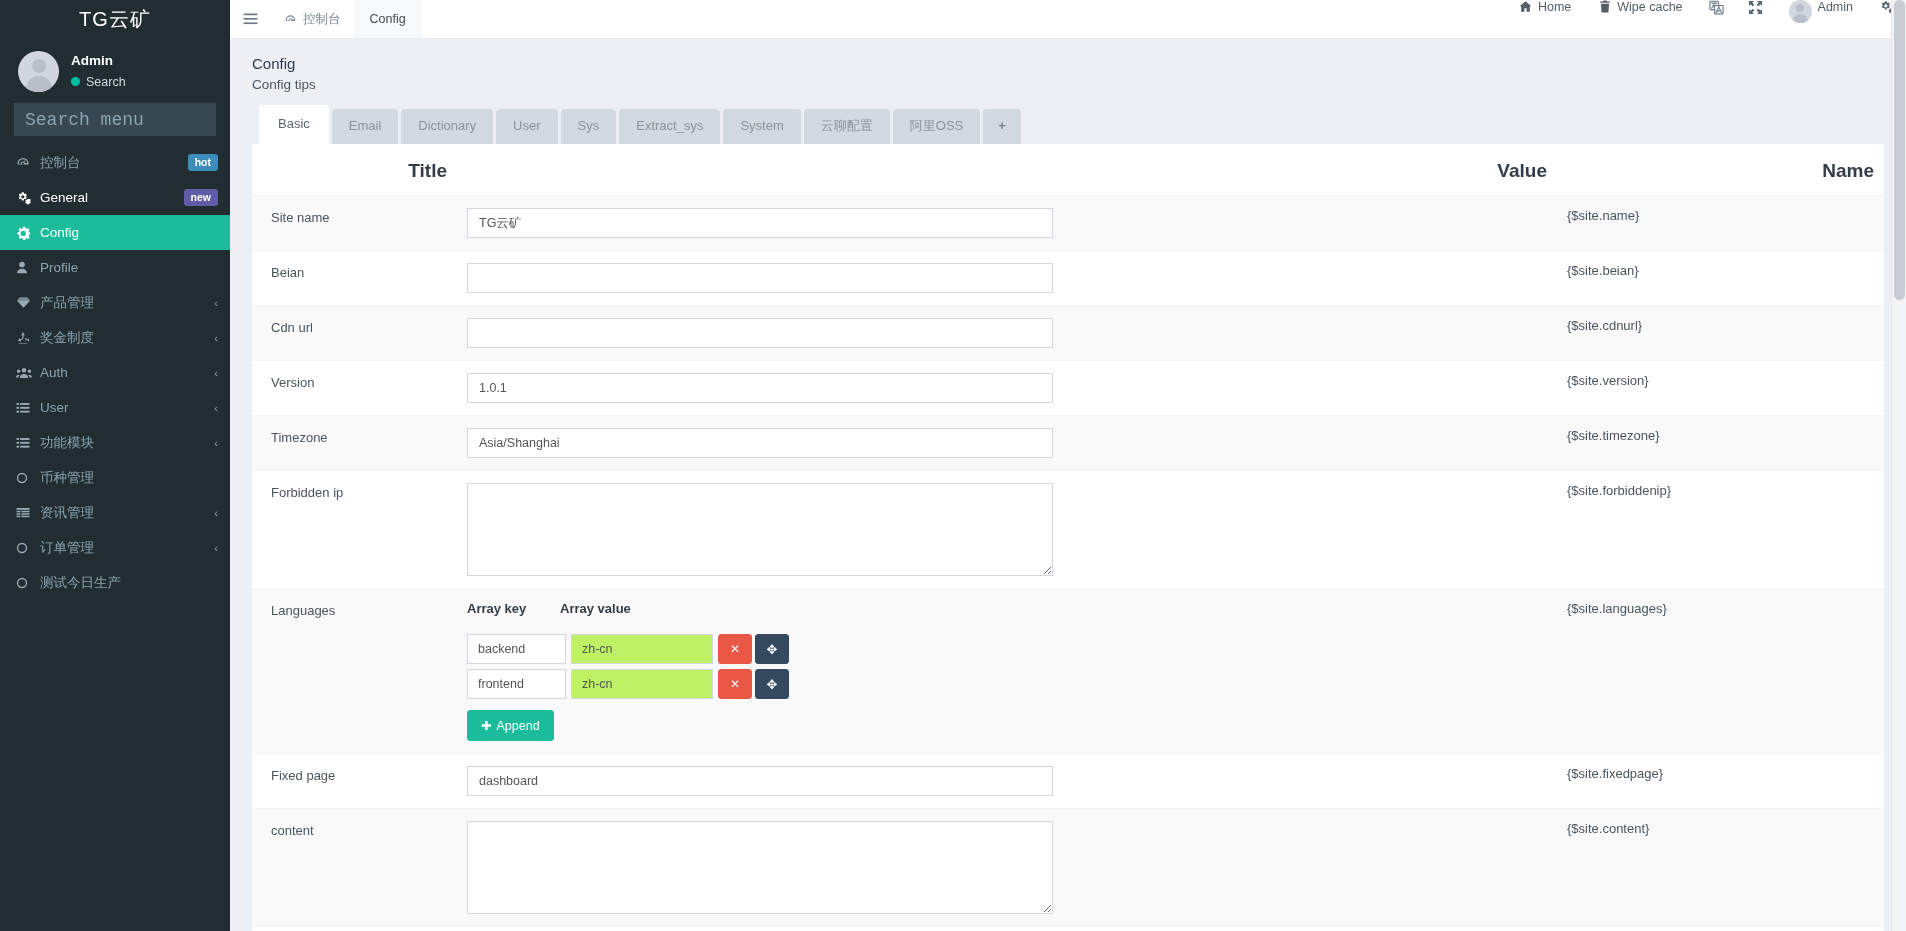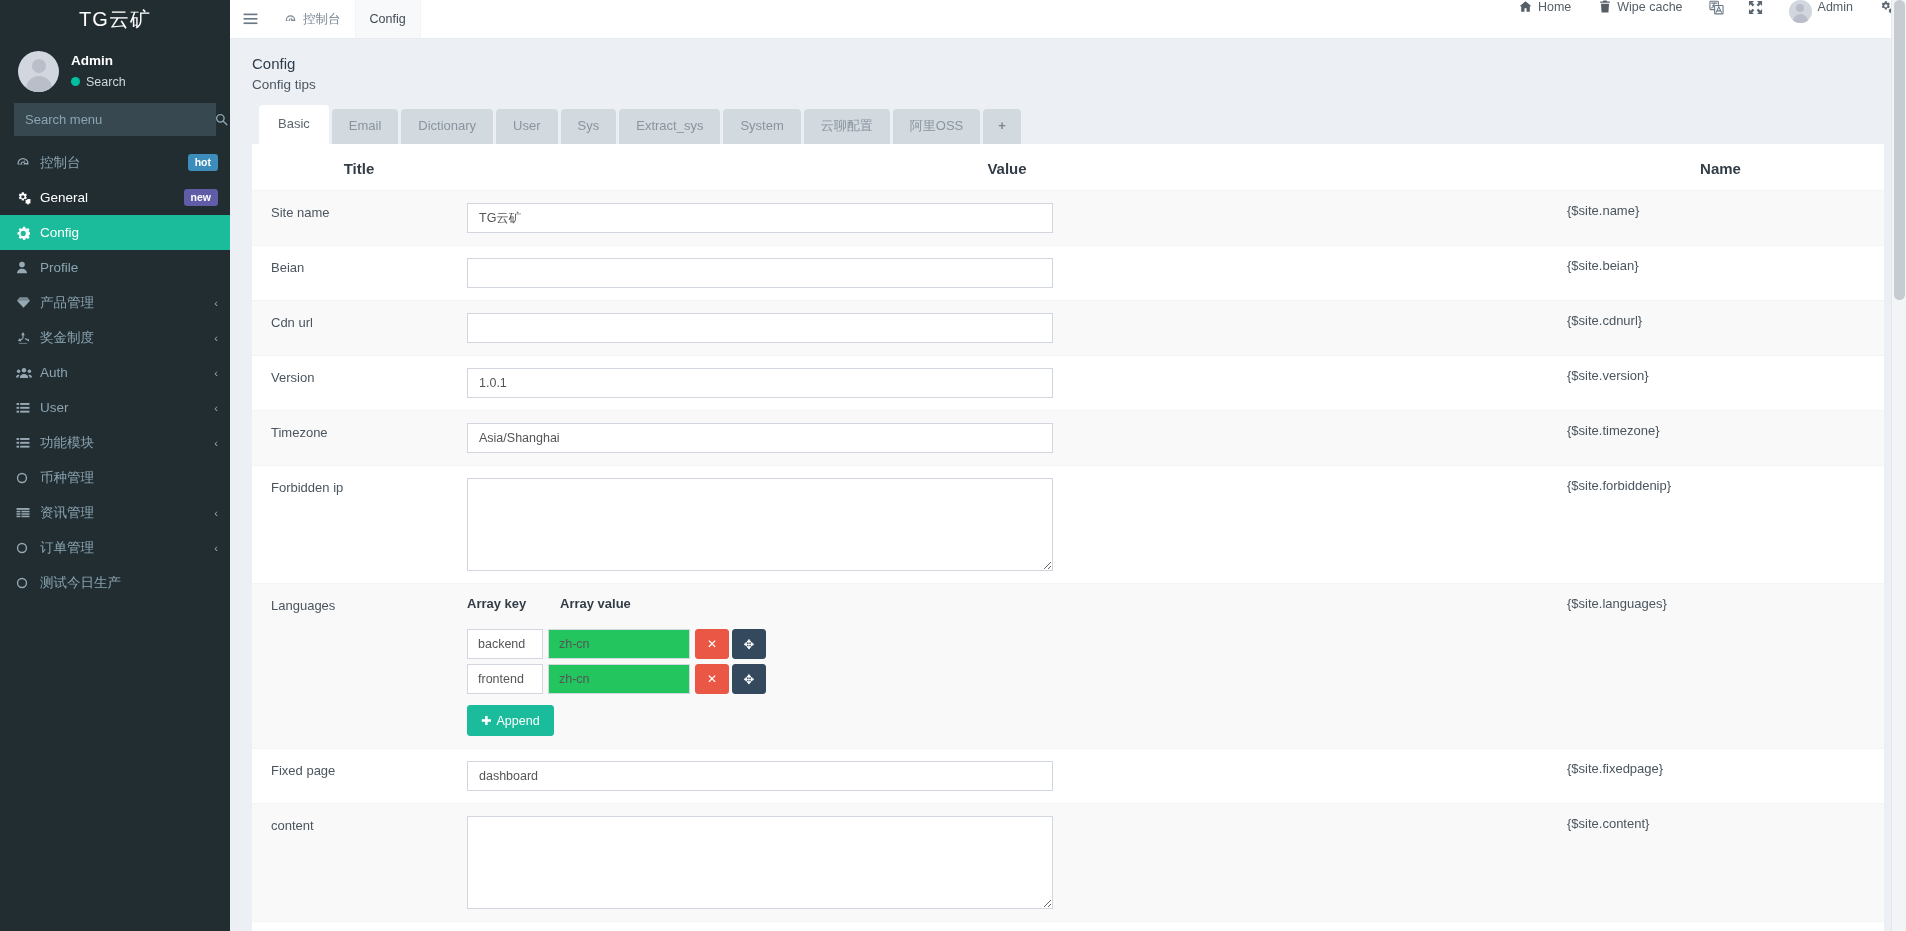--- a/index.html
+++ b/index.html
@@ -59,23 +59,23 @@
   .search-box {
     position: relative;
     height: 33px;
     background: #374850;
     border: 1px solid #374850;
     display: flex; align-items: center;
   }
   .search-box input {
     flex: 1;
     background: transparent; border: 0; outline: none;
-    color: #b8c7ce; font-size: 13px;
+    color: #b8c7ce; font-size: 18px;
     padding: 0 10px;
-    font-family: Liberation Sans, sans-serif;
+    font-family: Liberation Mono, monospace;
   }
   .search-box input::placeholder { color: #8aa4b1; }
   .search-btn {
     background: transparent; border: 0; color: #8aa4b1;
     padding: 0 12px 0 4px; cursor: pointer; display:flex; align-items:center;
   }
 
   .menu { margin-top: 9px; }
   .menu-item {
     display: flex; align-items: center;
@@ -197,22 +197,22 @@
     padding: 0;
     min-height: 400px;
   }
 
   
   table.cfg { width: 100%; border-collapse: collapse; table-layout: fixed; }
   table.cfg col.c-title { width: 205px; }
   table.cfg col.c-value { width: 1100px; }
   table.cfg col.c-name  { width: auto; }
   table.cfg th {
-    text-align: center;
-    font-size: 15px; color: #333d47; font-weight: bold;
+    text-align: right;
+    font-size: 19px; color: #333d47; font-weight: bold;
     padding: 16px 10px 13px 10px;
     border: 0;
   }
   table.cfg th.th-title { padding-left: 19px; }
   table.cfg td {
     vertical-align: top;
     font-size: 13px; color: #4a555f;
     padding: 12px 10px 12px 10px;
     border-top: 1px solid #f4f4f4;
   }
@@ -246,28 +246,28 @@
   }
   .ta.big { height: 93px; }
 
   
   .arr-head { display: flex; gap: 0; margin-bottom: 18px; }
   .arr-head span { font-size: 13px; color: #333d47; font-weight: bold; }
   .arr-head .h-key { width: 93px; }
   .arr-head .h-val { width: 200px; }
   .arr-row { display: flex; align-items: center; gap: 0; margin-bottom: 5px; }
   .arr-key {
-    width: 76px; height: 30px; border: 1px solid #d2d6de;
+    width: 99px; height: 30px; border: 1px solid #d2d6de;
     padding: 0 10px; font-size: 12.5px; color: #555; outline: none;
     font-family: inherit; background: #fff;
   }
   .arr-val {
     width: 142px; height: 30px; border: 1px solid #d2d6de;
     padding: 0 10px; font-size: 12.5px; color: #555; outline: none;
-    font-family: inherit; background: #22c55e; margin-left: 5px;
+    font-family: inherit; background: #bef264; margin-left: 5px;
   }
   .btn-del {
     width: 34px; height: 30px; margin-left: 5px;
     background: #ea5744; border: 1px solid #ea5744; border-radius: 3px;
     color: #fff; font-size: 12px; cursor: pointer;
     display: flex; align-items: center; justify-content: center;
   }
   .btn-move {
     width: 34px; height: 30px; margin-left: 3px;
     background: #34495e; border: 1px solid #34495e; border-radius: 3px;

